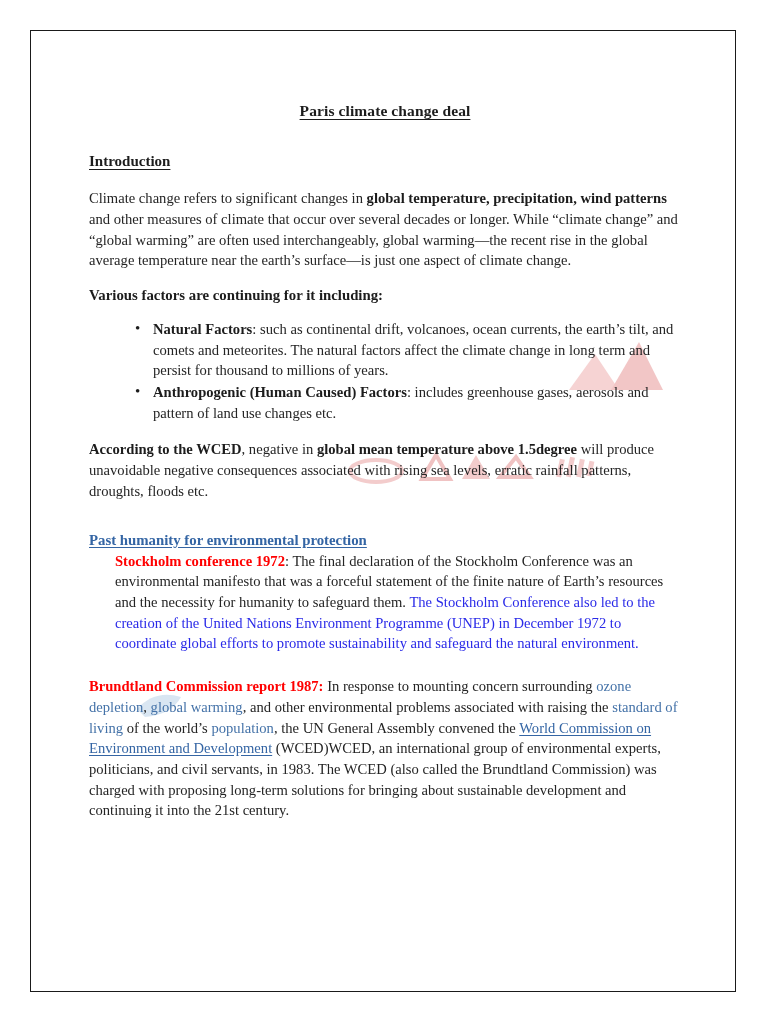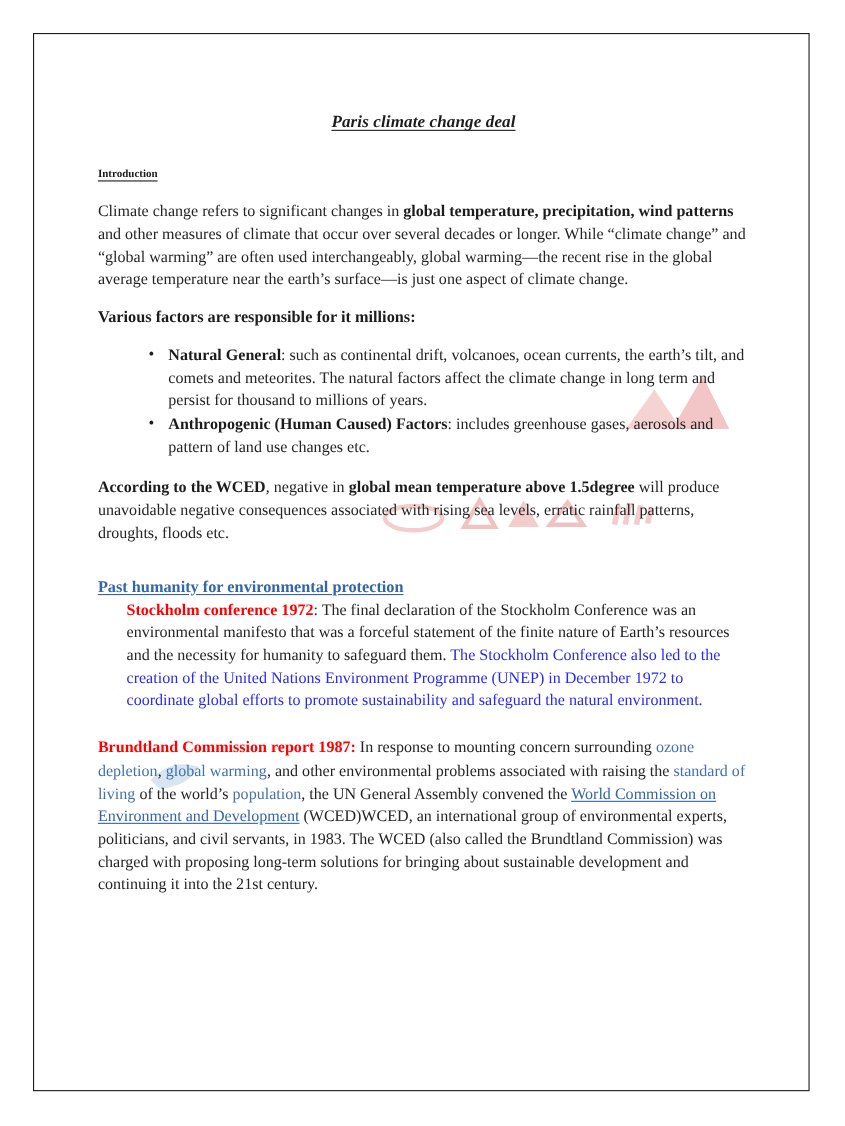--- a/index.html
+++ b/index.html
@@ -57,25 +57,24 @@
   .doc-title {
     text-align: center;
     font-size: 15.5px;
     font-weight: bold;
     color: #1c1c1c;
     text-decoration: underline;
     text-underline-offset: 3px;
     letter-spacing: 0.1px;
     margin: 28px 0 0 0;
     line-height: 1.3;
-    font-style: italic;
   }
 
   .h-section {
-    font-size: 10px;
+    font-size: 15px;
     font-weight: bold;
     color: #1c1c1c;
     text-decoration: underline;
     text-underline-offset: 3px;
     margin: 32px 0 0 0;
   }
 
   p.body {
     font-size: 14.6px;
     line-height: 1.42;
@@ -196,24 +195,24 @@
     </div>
 
     <div class="content">
 
       <div class="doc-title">Paris climate change deal</div>
 
       <div class="h-section">Introduction</div>
 
       <p class="body"><span>Climate change refers to significant changes in </span><span class="b">global temperature, precipitation, wind patterns</span><span> and other measures of climate that occur over several decades or longer. While “climate change” and “global warming” are often used interchangeably, global warming—the recent rise in the global average temperature near the earth’s surface—is just one aspect of climate change.</span></p>
 
-      <p class="lead-bold tight">Various factors are responsible for it millions:</p>
+      <p class="lead-bold tight">Various factors are continuing for it including:</p>
 
       <ul class="bullets">
-        <li><span class="b">Natural General</span><span>: such as continental drift, volcanoes, ocean currents, the earth’s tilt, and comets and meteorites. The natural factors affect the climate change in long term and persist for thousand to millions of years.</span></li>
+        <li><span class="b">Natural Factors</span><span>: such as continental drift, volcanoes, ocean currents, the earth’s tilt, and comets and meteorites. The natural factors affect the climate change in long term and persist for thousand to millions of years.</span></li>
         <li><span class="b">Anthropogenic (Human Caused) Factors</span><span>: includes greenhouse gases, aerosols and pattern of land use changes etc.</span></li>
       </ul>
 
       <p class="body tight"><span class="b">According to the WCED</span><span>, negative in </span><span class="b">global mean temperature above 1.5degree</span><span> will produce unavoidable negative consequences associated with rising sea levels, erratic rainfall patterns, droughts, floods etc.</span></p>
 
       <div class="blue-head">Past humanity for environmental protection</div>
 
       <div class="indent-block"><span class="red-head">Stockholm conference 1972</span><span>:  The final declaration of the Stockholm Conference was an environmental manifesto that was a forceful statement of the finite nature of Earth’s resources and the necessity for humanity to safeguard them. </span><span class="bright-blue">The Stockholm Conference also led to the creation of the United Nations Environment Programme (UNEP) in December 1972 to coordinate global efforts to promote sustainability and safeguard the natural environment.</span></div>
 
       <p class="para-brundtland"><span class="red-head">Brundtland Commission report 1987:</span><span> In response to mounting concern surrounding </span><span class="link-blue">ozone depletion</span><span>, </span><span class="link-blue">global warming</span><span>, and other environmental problems associated with raising the </span><span class="link-blue">standard of living</span><span> of the world’s </span><span class="link-blue">population</span><span>, the UN General Assembly </span><span class="u-black">convened</span><span> the </span><span class="link-blue-u">World Commission on Environment and Development</span><span> (WCED)WCED, an international group of environmental experts, politicians, and civil servants, in 1983. The WCED (also called the Brundtland Commission) was charged with proposing long-term solutions for bringing about sustainable development and continuing it into the 21st century.</span></p>

